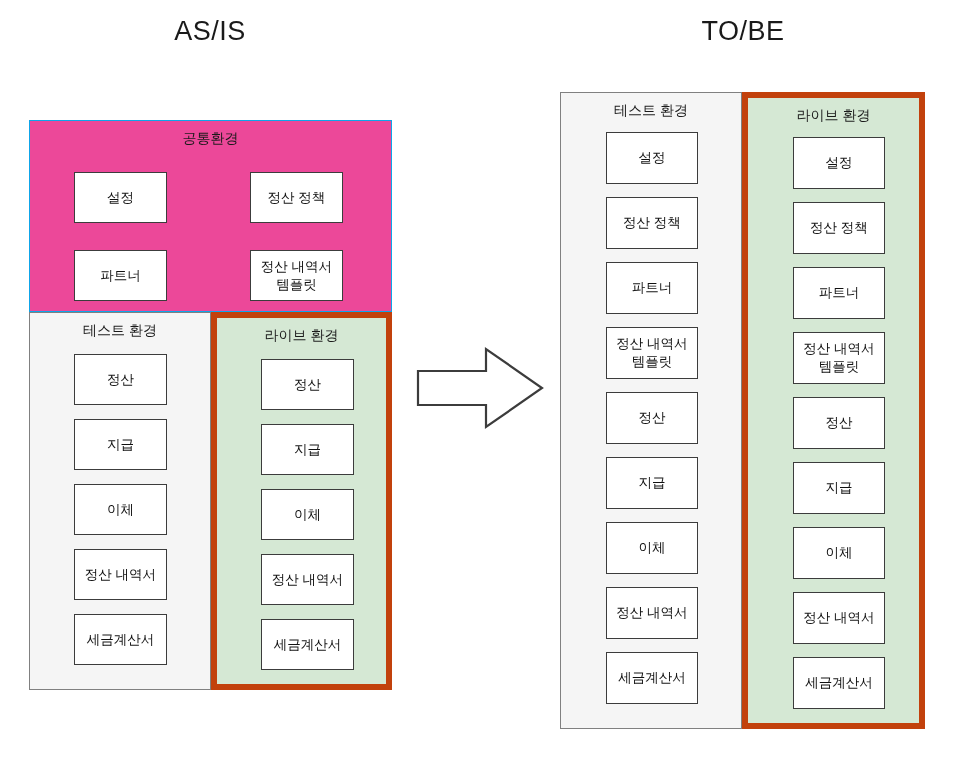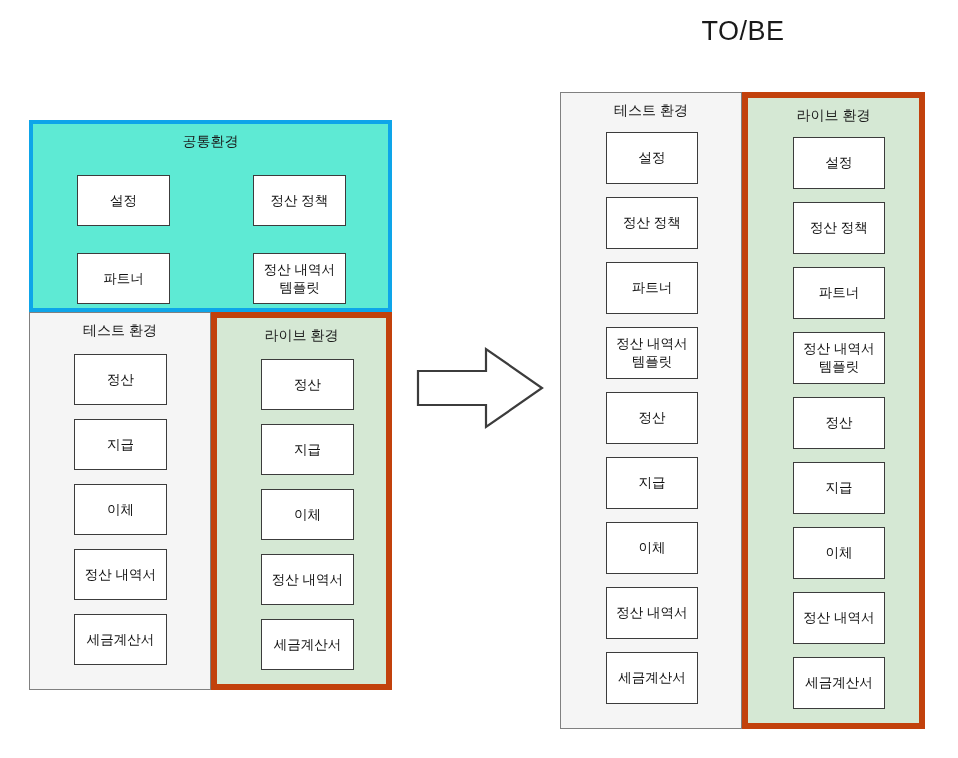--- a/index.html
+++ b/index.html
@@ -44,22 +44,22 @@
     left: 0;
     right: 0;
     text-align: center;
     font-size: 14px;
     font-weight: 400;
     color: #1a1a1a;
     white-space: nowrap;
   }
 
   .panel-common {
-    background: #5eead4;
-    border: 4px solid #0ea5e9;
+    background: #ec4899;
+    border: 1px solid #0ea5e9;
   }
   .panel-test {
     background: #f5f5f5;
     border: 1px solid #808080;
   }
   .panel-live {
     background: #d5e8d4;
     border: 6px solid #c2410c;
   }
 
@@ -95,20 +95,21 @@
     top: 345px;
     width: 132px;
     height: 86px;
   }
 </style>
 </head>
 <body>
 
 <div class="canvas">
 
+  <div class="section-title" id="title-asis">AS/IS</div>
 
   <div class="panel panel-common" id="asis-common">
     <div class="panel-label" style="top: 9px;">공통환경</div>
 
     <div class="node" style="left: 44px;  top: 51px;  width: 93px; height: 51px;">설정</div>
     <div class="node" style="left: 220px; top: 51px;  width: 93px; height: 51px;">정산 정책</div>
     <div class="node" style="left: 44px;  top: 129px; width: 93px; height: 51px;">파트너</div>
     <div class="node" style="left: 220px; top: 129px; width: 93px; height: 51px;">정산 내역서
 템플릿</div>
   </div>

